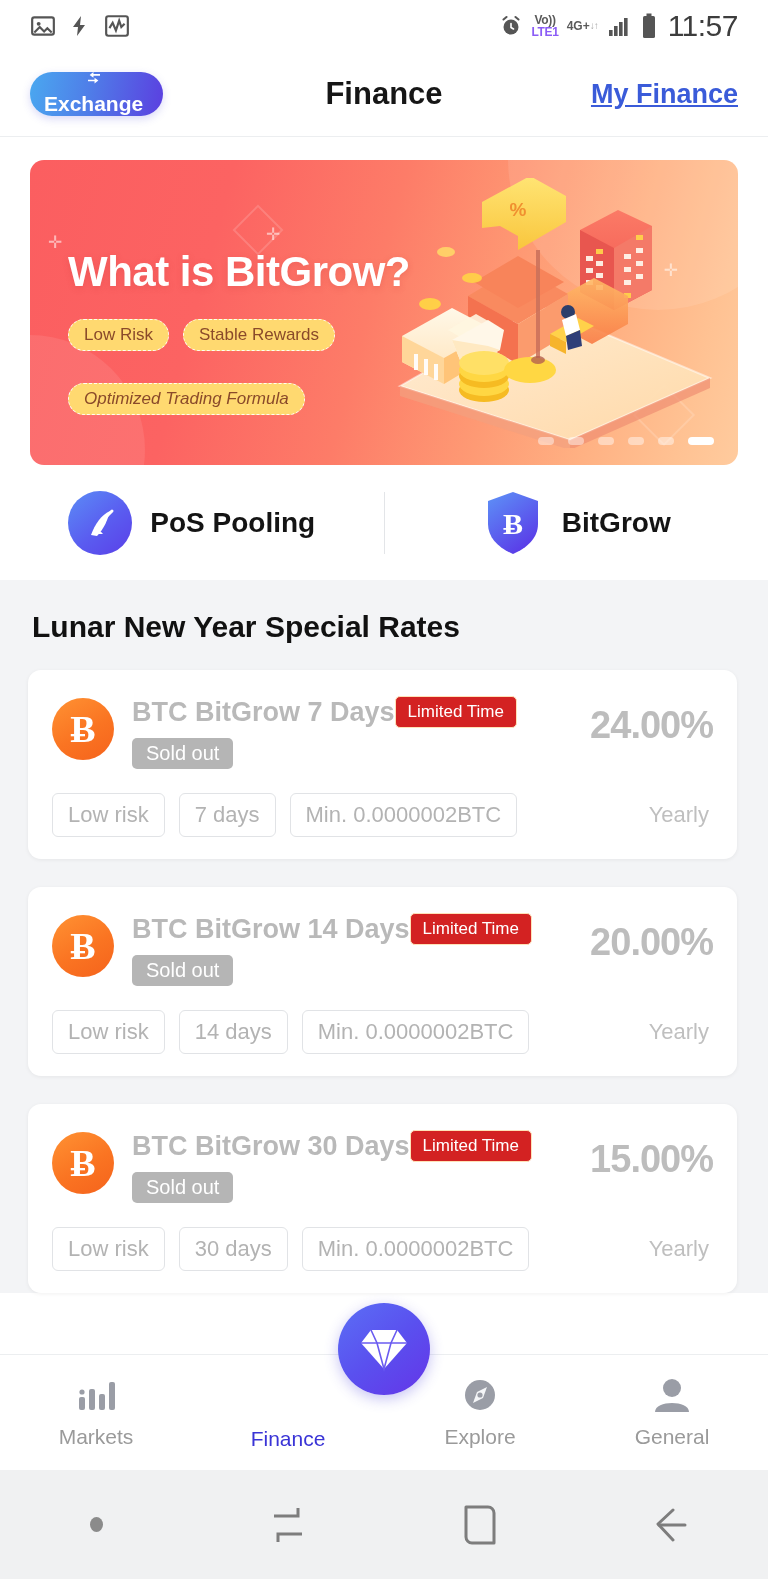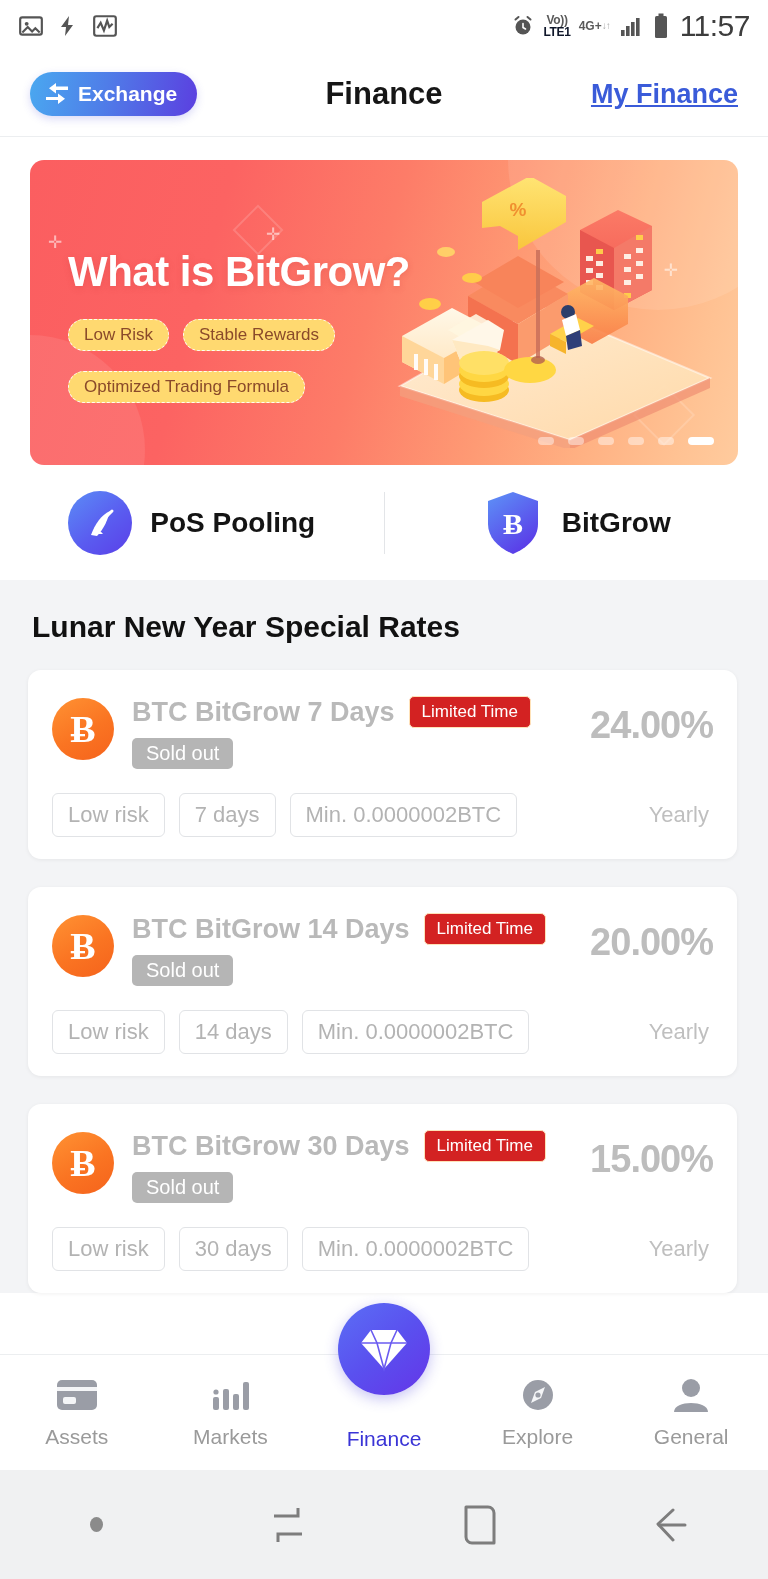--- a/index.html
+++ b/index.html
@@ -8,48 +8,49 @@
     font-family: "Liberation Sans", sans-serif;
     background: #ffffff;
     overflow: hidden;
   }
   .phone { position: relative; width: 768px; height: 1579px; background: #ffffff; }
 
   
   .statusbar {
     height: 52px; background: #ffffff;
     display: flex; align-items: center; justify-content: space-between;
-    padding: 0 18px;
+    padding: 0 30px;
   }
   .sb-left { display: flex; align-items: center; gap: 12px; }
   .sb-right { display: flex; align-items: center; gap: 8px; }
   .sb-ico { display: block; }
   .sb-volte { display: flex; flex-direction: column; align-items: center; line-height: 1; }
   .sb-volte .l1 { font-size: 12px; color: #5a5a5a; font-weight: 700; letter-spacing: -0.3px; }
-  .sb-volte .l2 { font-size: 12px; color: #0f172a; font-weight: 700; letter-spacing: -0.3px; }
+  .sb-volte .l2 { font-size: 12px; color: #8b5cf6; font-weight: 700; letter-spacing: -0.3px; }
   .sb-4g { display: flex; flex-direction: row; align-items: center; line-height: 1; justify-content: space-between; }
   .sb-4g .g1 { font-size: 12px; color: #5a5a5a; font-weight: 700; }
   .sb-4g .g2 { font-size: 10px; color: #a8a8a8; font-weight: 700; letter-spacing: -1px; }
   .sb-time { font-size: 30px; color: #3d3d3d; font-weight: 400; letter-spacing: -0.5px; margin-left: 2px; }
 
   
   .appbar {
     height: 85px; background: #ffffff;
     display: flex; align-items: center; justify-content: space-between;
     padding: 0 30px; border-bottom: 1px solid #eceef0;
     position: relative;
   }
   .exchange-btn {
     display: flex; align-items: center; gap: 8px;
     height: 44px; padding: 0 20px 0 14px;
     border-radius: 24px;
     background: linear-gradient(100deg, #4aa8f0 0%, #4f7de8 45%, #5b3fe0 100%);
     color: #fff; font-size: 21px; font-weight: 700;
     box-shadow: 0 3px 8px rgba(80,80,220,0.22);
     cursor: pointer;
+    flex-direction: column;
   }
   .page-title {
     position: absolute; left: 0; right: 0; text-align: center;
     font-size: 31px; font-weight: 700; color: #161616; pointer-events: none;
   }
   .my-finance {
     font-size: 27px; font-weight: 700; color: #3a5bd9; cursor: pointer;
     position: relative; z-index: 2; text-decoration: underline;
   }
 
@@ -74,21 +75,21 @@
     transform: rotate(45deg);
   }
   .banner .plus { position: absolute; color: rgba(255,255,255,0.55); font-size: 17px; }
   .banner-title {
     position: absolute; left: 38px; top: 88px;
     font-size: 42px; font-weight: 700; color: #ffffff;
     letter-spacing: -0.5px; text-shadow: 0 2px 6px rgba(200,60,60,0.25);
   }
   .pill-row { position: absolute; left: 38px; display: flex; gap: 14px; }
   .pill-row.r1 { top: 159px; }
-  .pill-row.r2 { top: 211px; }
+  .pill-row.r2 { top: 223px; font-style: italic; }
   .pill {
     background: #ffd970; color: #8a4a2a;
     border: 1.5px dashed rgba(255,255,255,0.92);
     border-radius: 16px; padding: 5px 15px;
     font-size: 17px; font-weight: 400; white-space: nowrap;
   }
   .dots { position: absolute; right: 24px; bottom: 20px; display: flex; align-items: center; gap: 14px; }
   .dot { width: 16px; height: 8px; border-radius: 4px; background: rgba(255,255,255,0.45); cursor: pointer; }
   .dot.active { width: 26px; background: #ffffff; }
 
@@ -123,21 +124,21 @@
   }
   .card-top { display: flex; align-items: flex-start; gap: 18px; }
   .btc-circle {
     width: 62px; height: 62px; border-radius: 50%; flex: 0 0 62px;
     background: linear-gradient(150deg, #ff9233 0%, #fa7422 55%, #f5631c 100%);
     display: flex; align-items: center; justify-content: center;
     color: #fff; font-size: 38px; font-weight: 700; font-family: "Liberation Serif", serif;
     margin-top: 2px;
   }
   .card-mid { flex: 1; min-width: 0; }
-  .title-line { display: flex; align-items: center; gap: 14px; flex-wrap: wrap; }
+  .title-line { display: flex; align-items: center; flex-wrap: wrap; }
   .prod-name { font-size: 27px; font-weight: 700; color: #b9b9b9; white-space: nowrap; }
   .badge-limited {
     background: #d32222; color: #ffffff; font-size: 17px; font-weight: 400;
     padding: 5px 12px; border-radius: 5px; border: 1.5px solid #ffe2b8; white-space: nowrap;
   }
   .badge-sold {
     display: inline-block; margin-top: 10px;
     background: #b5b5b5; color: #ffffff; font-size: 20px;
     padding: 4px 14px; border-radius: 5px;
   }
@@ -458,28 +459,20 @@
           <span class="tag">30 days</span>
           <span class="tag">Min. 0.0000002BTC</span>
           <span class="period">Yearly</span>
         </div>
       </div>
 
     </div>
   </div>
 
   <div class="tabbar">
-    <div class="tab">
-      <svg width="44" height="36" viewBox="0 0 44 36">
-        <rect x="2" y="3" width="40" height="30" rx="5" fill="#9a9da6"></rect>
-        <rect x="2" y="10" width="40" height="4" fill="#f4f5f7"></rect>
-        <rect x="8" y="20" width="13" height="7" rx="2" fill="#f4f5f7"></rect>
-      </svg>
-      <span class="tab-label">Assets</span>
-    </div>
 
     <div class="tab">
       <svg width="44" height="36" viewBox="0 0 44 36">
         <rect x="5" y="20" width="6" height="13" rx="2" fill="#9a9da6"></rect>
         <rect x="15" y="12" width="6" height="21" rx="2" fill="#9a9da6"></rect>
         <rect x="25" y="17" width="6" height="16" rx="2" fill="#9a9da6"></rect>
         <rect x="35" y="5" width="6" height="28" rx="2" fill="#9a9da6"></rect>
         <circle cx="8" cy="15" r="2.6" fill="#9a9da6"></circle>
       </svg>
       <span class="tab-label">Markets</span>

